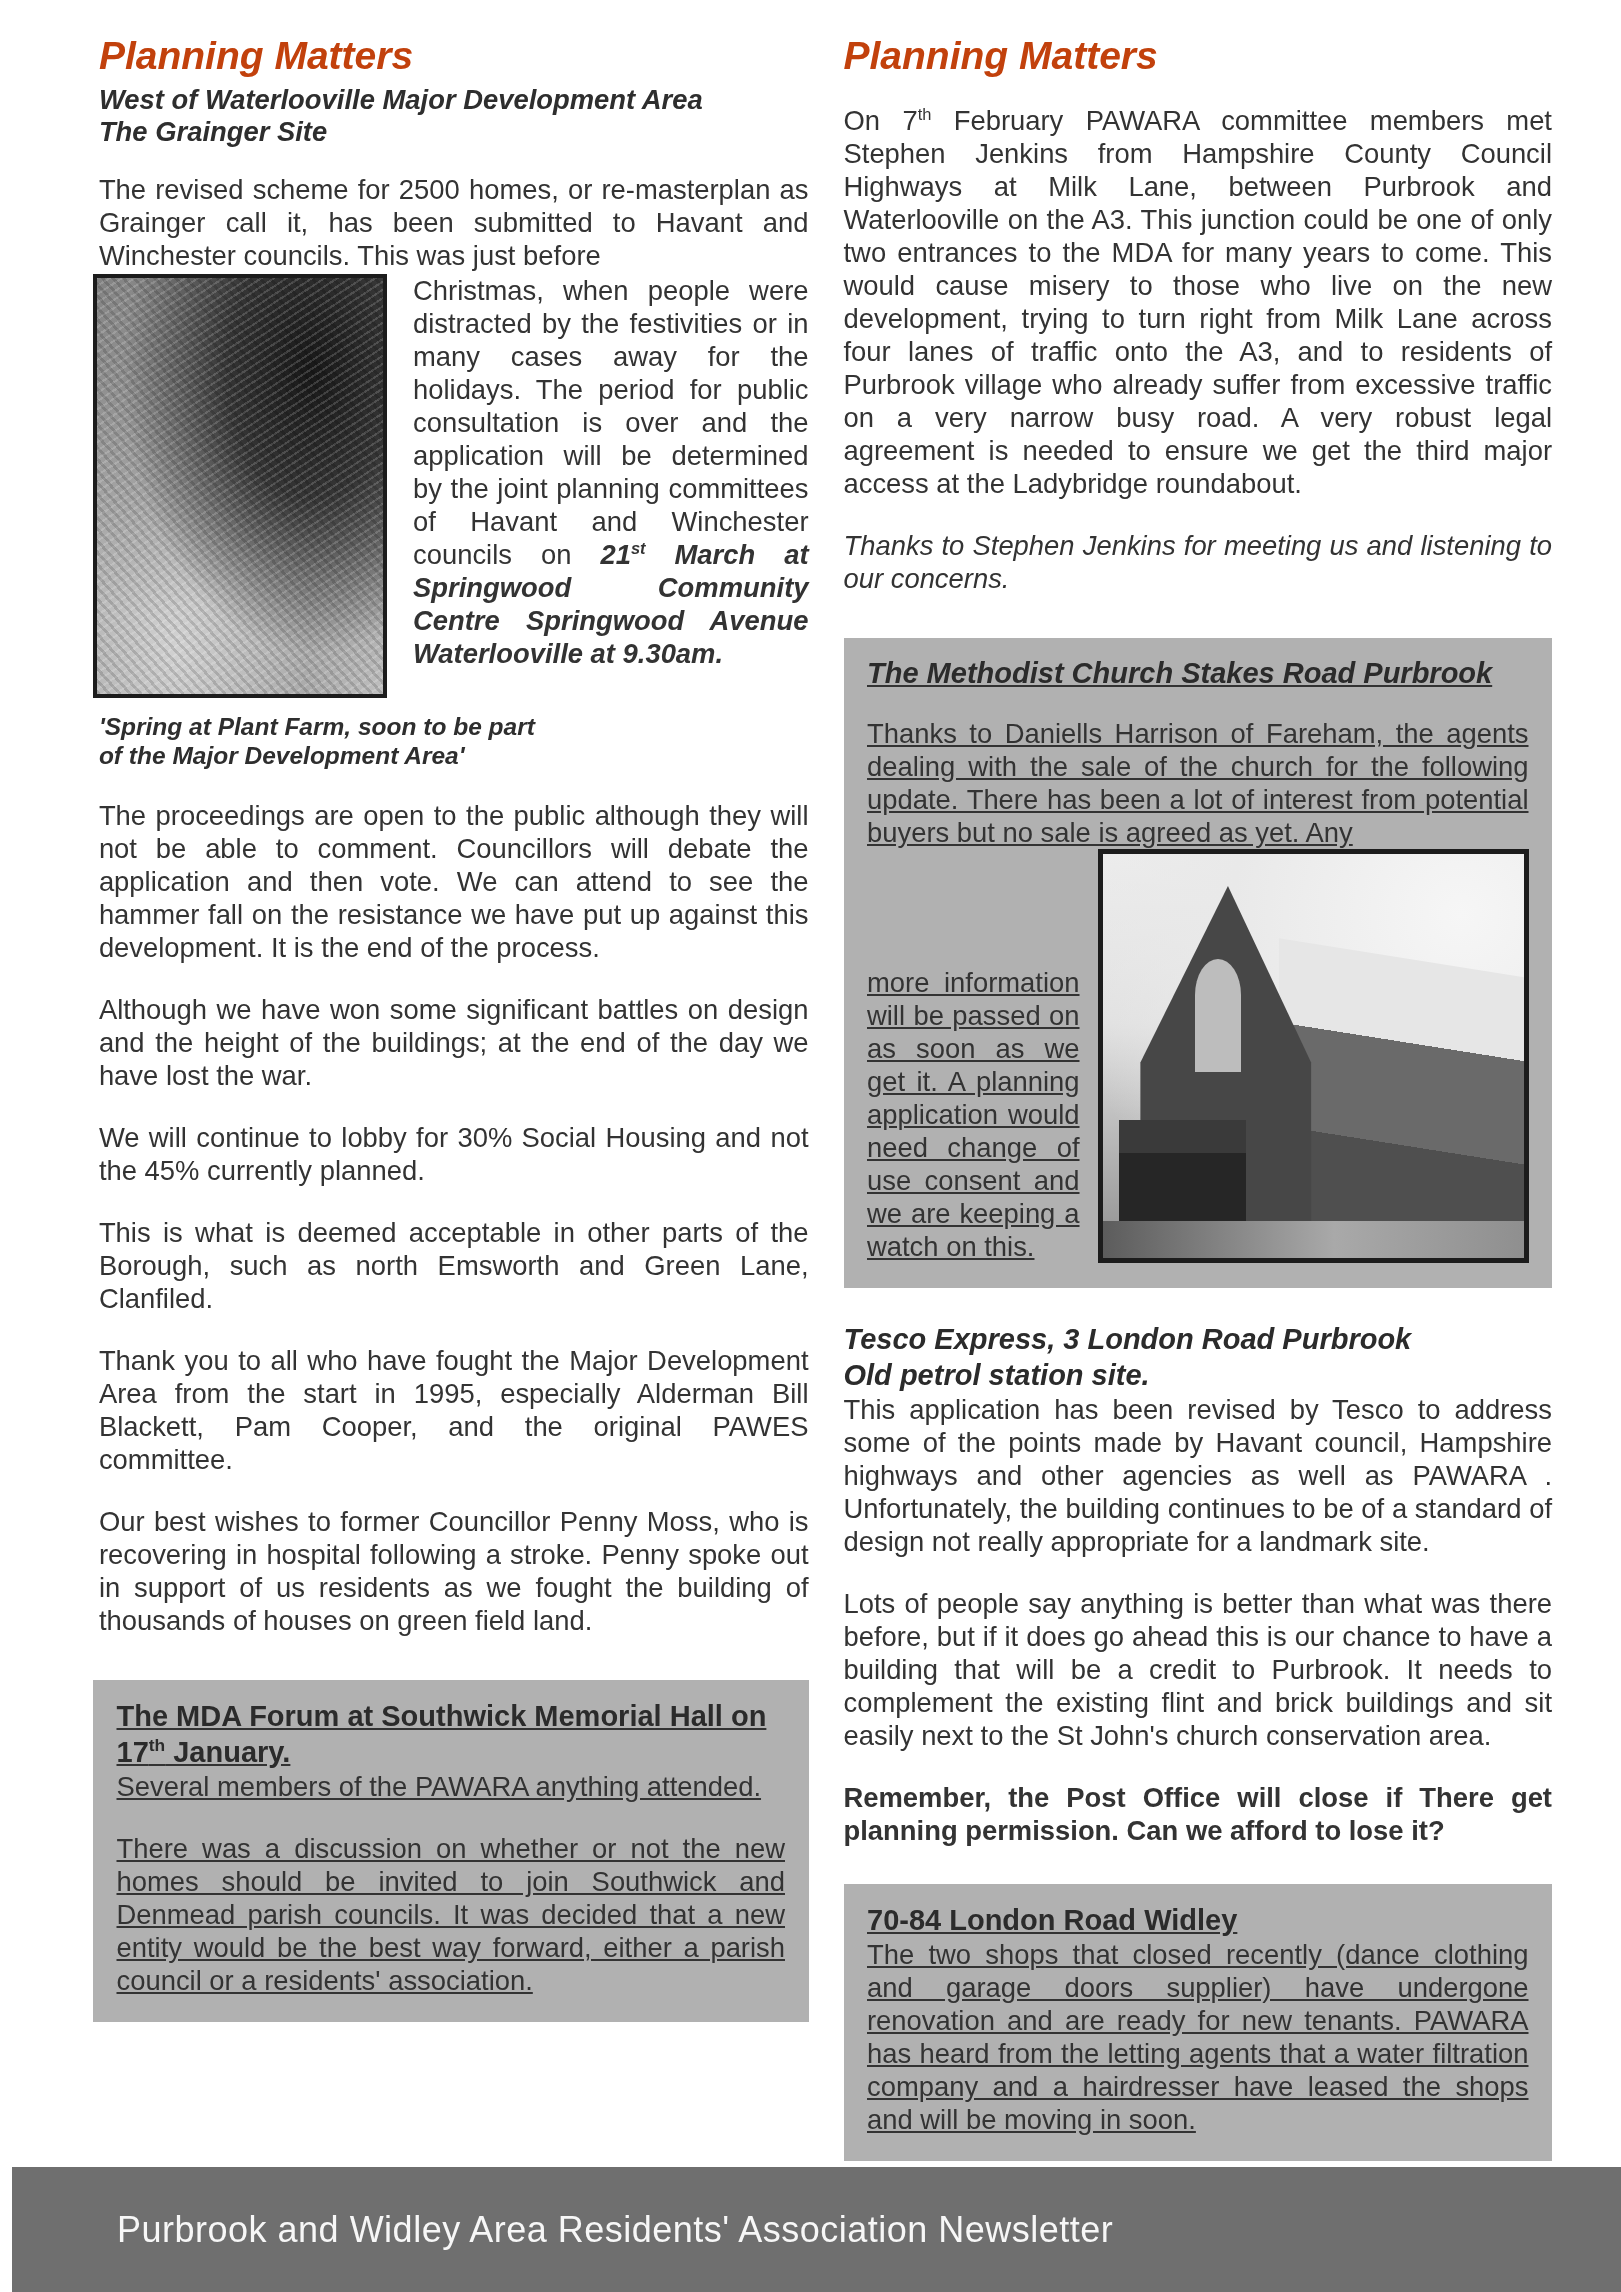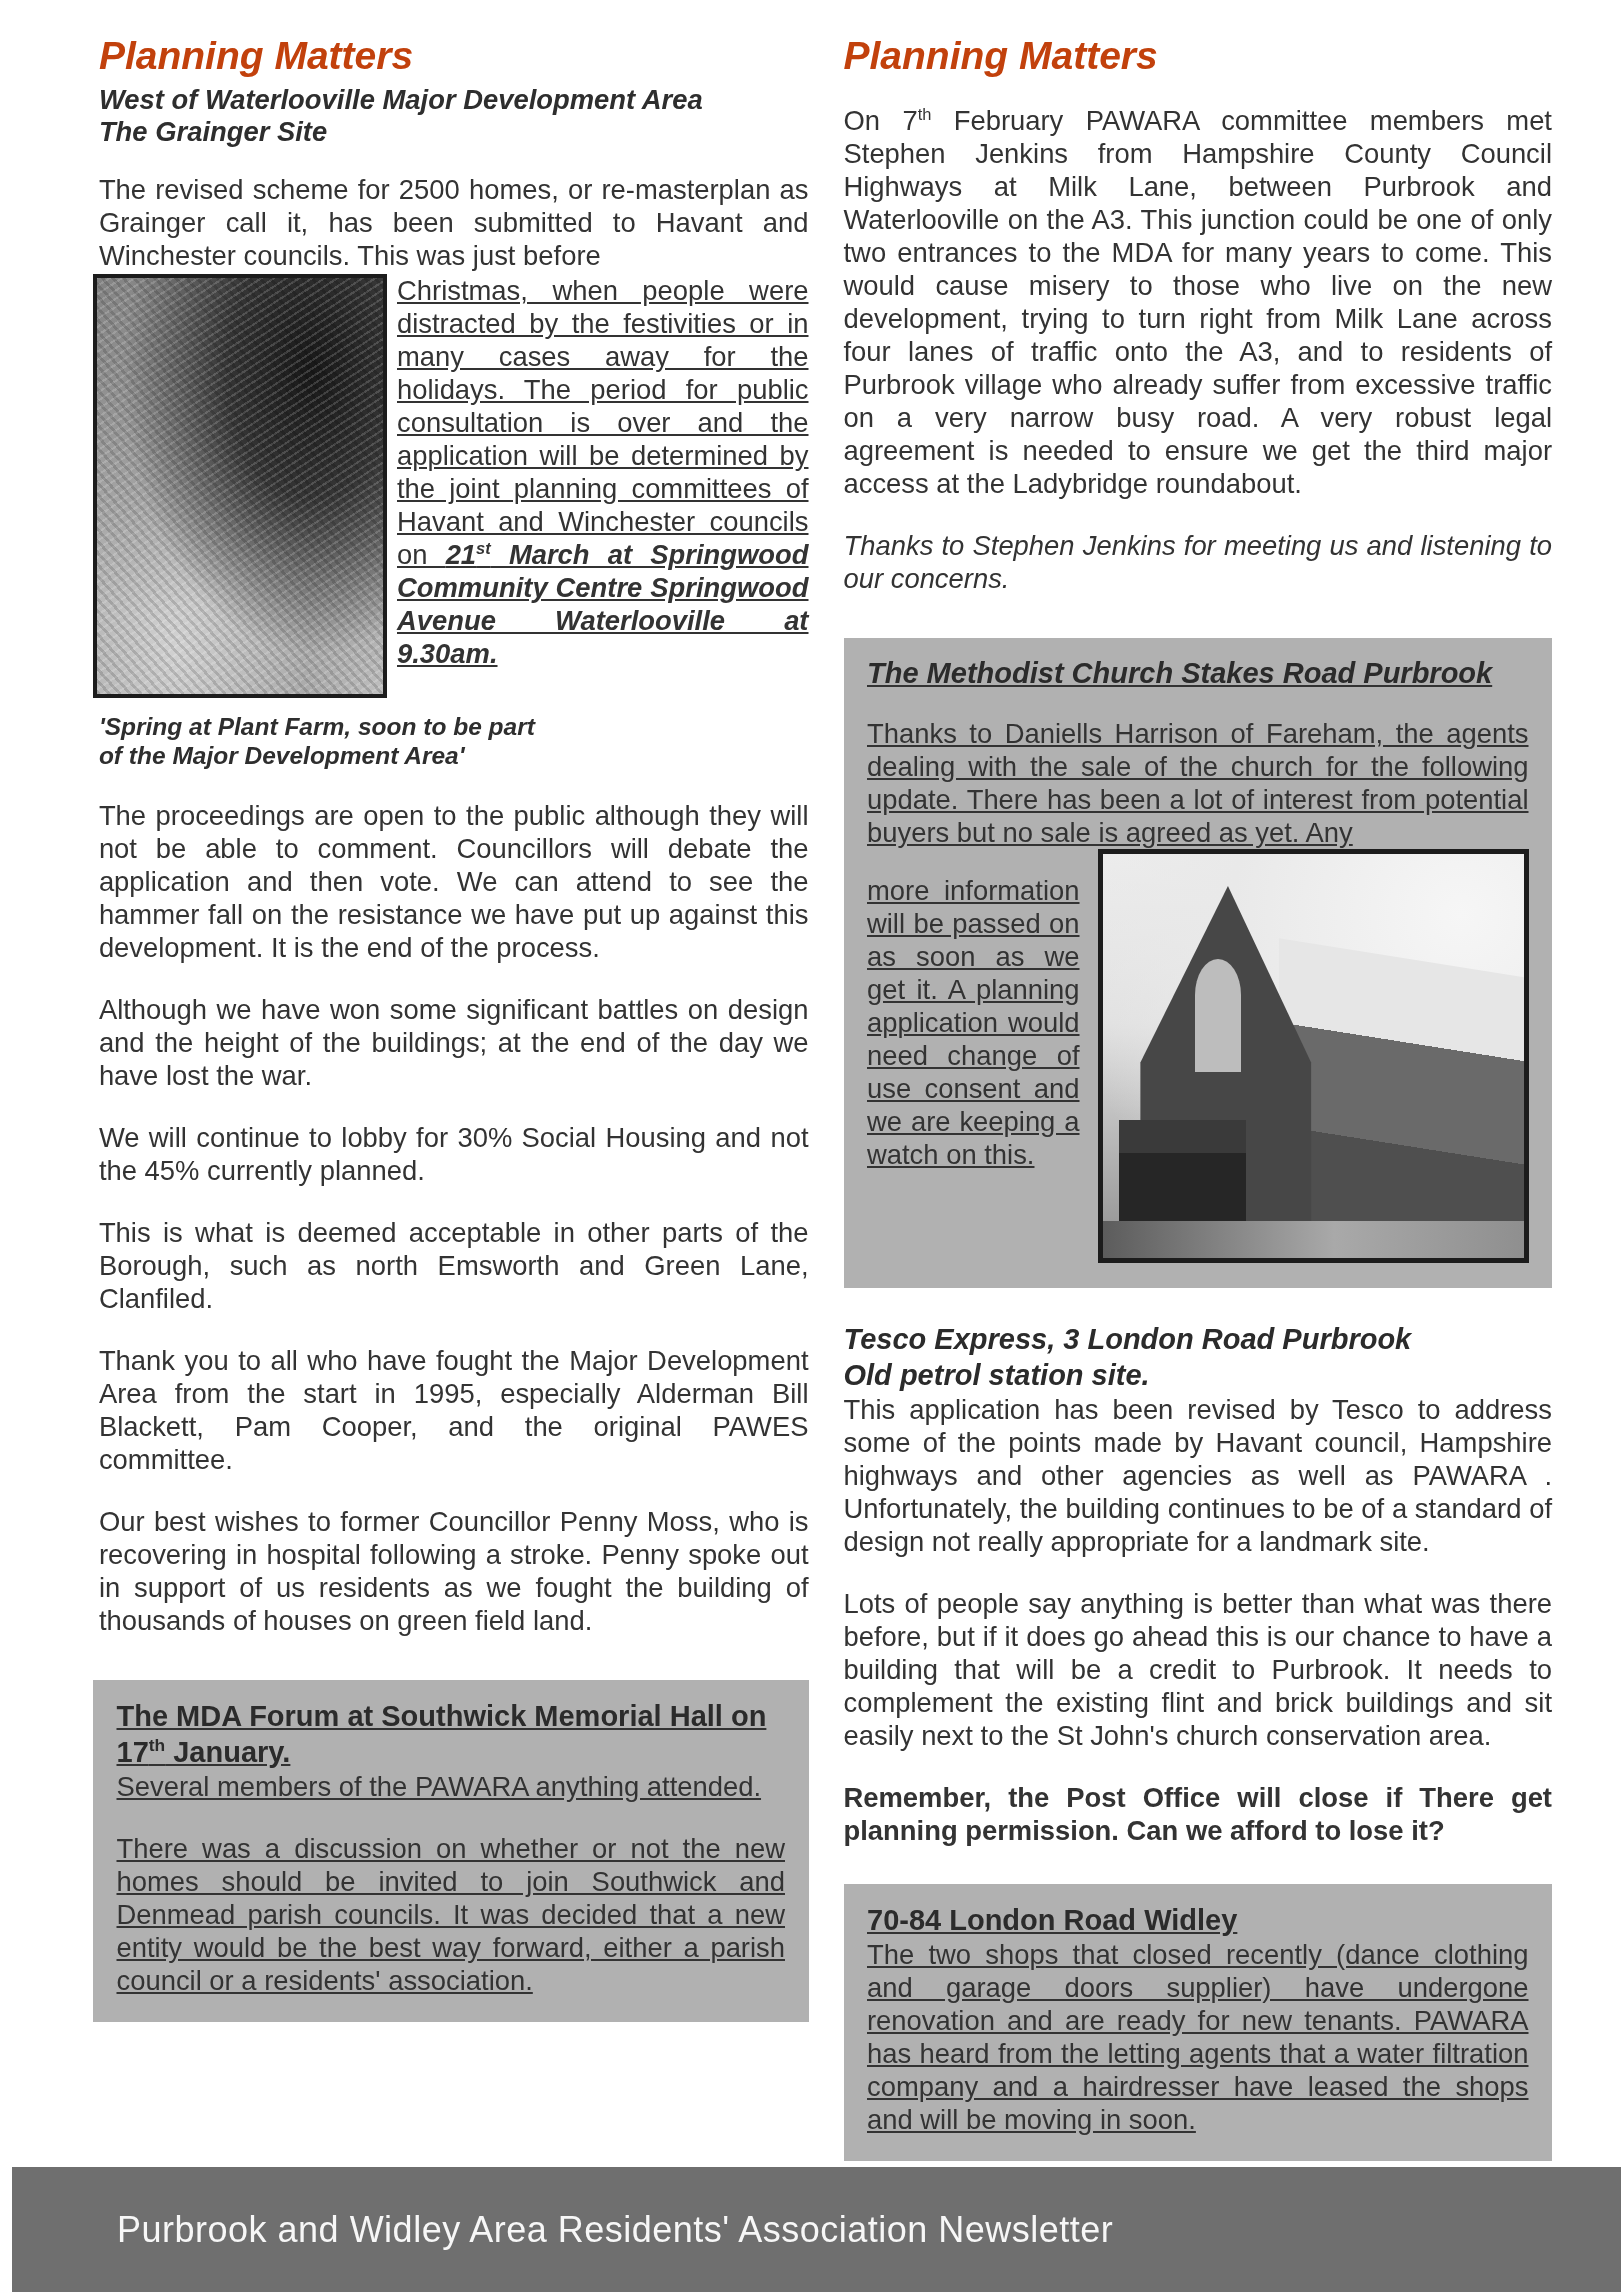--- a/index.html
+++ b/index.html
@@ -39,21 +39,21 @@
     text-align:justify;
     margin:29px 0 0 5.9px;
   }
   p.body.first { margin-top:25.5px; }
   .bi { font-weight:bold; font-style:italic; }
   .it { font-style:italic; }
   .bold { font-weight:bold; }
   sup { font-size:60%; line-height:0; vertical-align:super; }
 
   
-  .photo-row { display:flex; gap:10px; margin:2px 0 0 0;text-decoration:underline; }
+  .photo-row { display:flex; gap:26px; margin:2px 0 0 0; }
   .photo-row p.body { margin:0; flex:1; }
   figure { margin:0; }
   .photo-plant {
     flex:none;
     width:286px; height:416px;
     border:4.9px solid #1c1c1c;
     background:
       repeating-linear-gradient(48deg, rgba(0,0,0,.14) 0 2.9px, rgba(255,255,255,0) 2.9px 7.8px),
       repeating-linear-gradient(-33deg, rgba(255,255,255,.16) 0 2px, rgba(255,255,255,0) 2px 6.9px),
       radial-gradient(ellipse at 75% 22%, #181818 0%, #353535 28%, rgba(0,0,0,0) 62%),
@@ -79,21 +79,21 @@
   .box-title {
     font-size:29px; line-height:36px;
     font-weight:bold;
     color:#2b2b2b;
     margin:0;
   }
   .box-title.bi { font-style:italic; }
   .graybox p.body:first-of-type { margin-top:25.5px; }
 
   
-  .method-row { display:flex; gap:18px; margin-top:0; align-items:flex-start; }
+  .method-row { display:flex; gap:18px; margin-top:0; align-items:flex-end; }
   .method-row p.body { flex:1; margin-top:0; }
   .photo-church {
     flex:none;
     width:421px; height:404px;
     border:5.9px solid #1c1c1c;
     position:relative; overflow:hidden;
     background:
       radial-gradient(ellipse at 85% 15%, #f6f6f6 0%, #e9e9e9 45%, rgba(0,0,0,0) 80%),
       linear-gradient(180deg, #ededed 0%, #e0e0e0 42%, #b9b9b9 70%, #8f8f8f 100%);
   }

